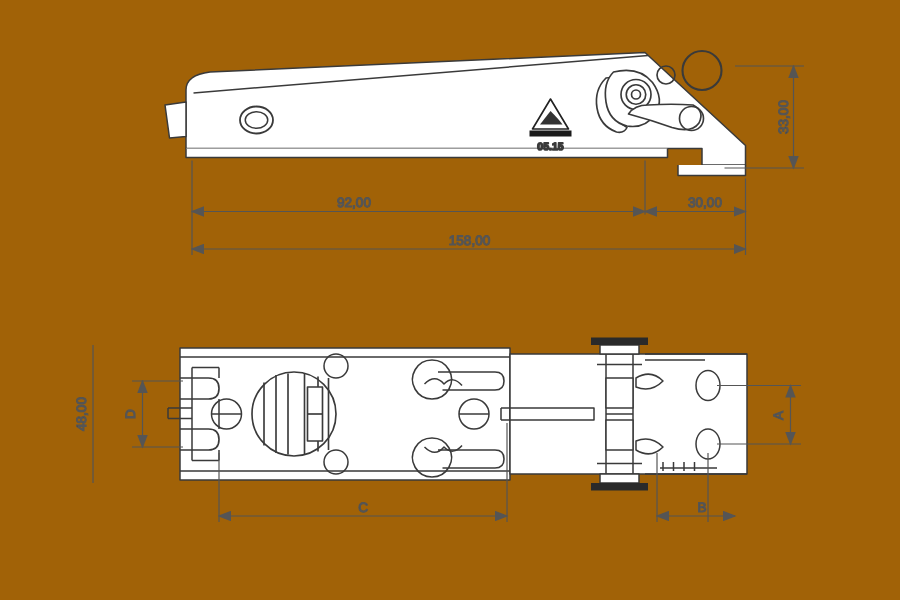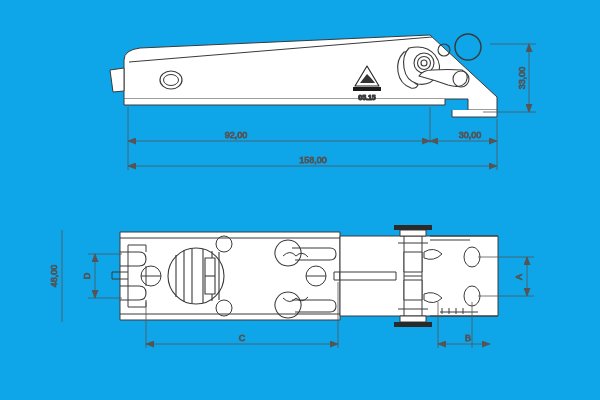--- a/index.html
+++ b/index.html
@@ -1,18 +1,18 @@
 <!DOCTYPE html>
 <html><head>
 <meta charset="utf-8">
 <style>
   html,body{margin:0;padding:0;background:#ffffff;}
   body{width:600px;height:400px;overflow:hidden;
        font-family:"Liberation Sans",sans-serif;color:#1a1a1a;}
-  #sheet{position:relative;width:600px;height:400px;background:#0ea5e9;text-align:center;}
+  #sheet{position:relative;width:600px;height:400px;background:#a16207;text-align:center;}
   svg{display:block;}
   .dimtxt{font-family:"Liberation Sans",sans-serif;font-size:9px;fill:#2b2b2b;}
   .logotxt{font-family:"Liberation Sans",sans-serif;font-size:7px;fill:#111;font-weight:bold;}
 </style>
 </head>
 <body>
 
 <div id="sheet">
 <svg width="600" height="400" viewBox="0 0 600 400">
 

